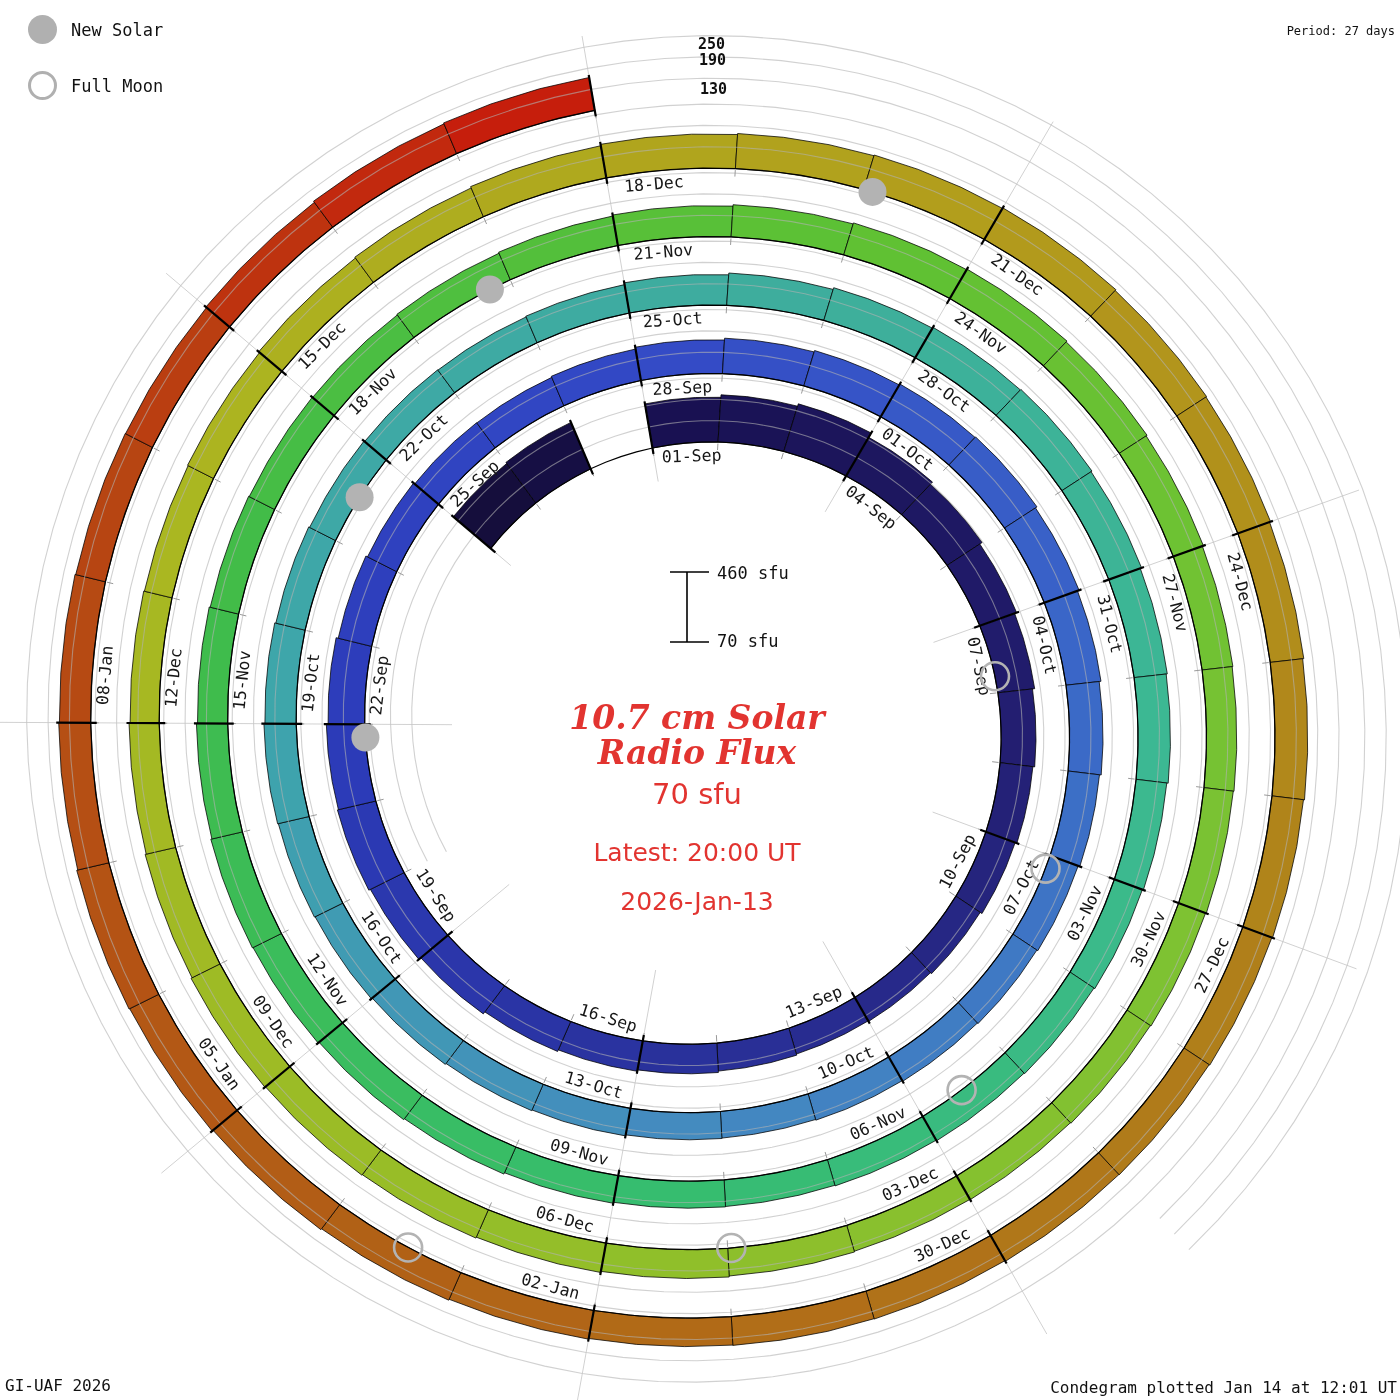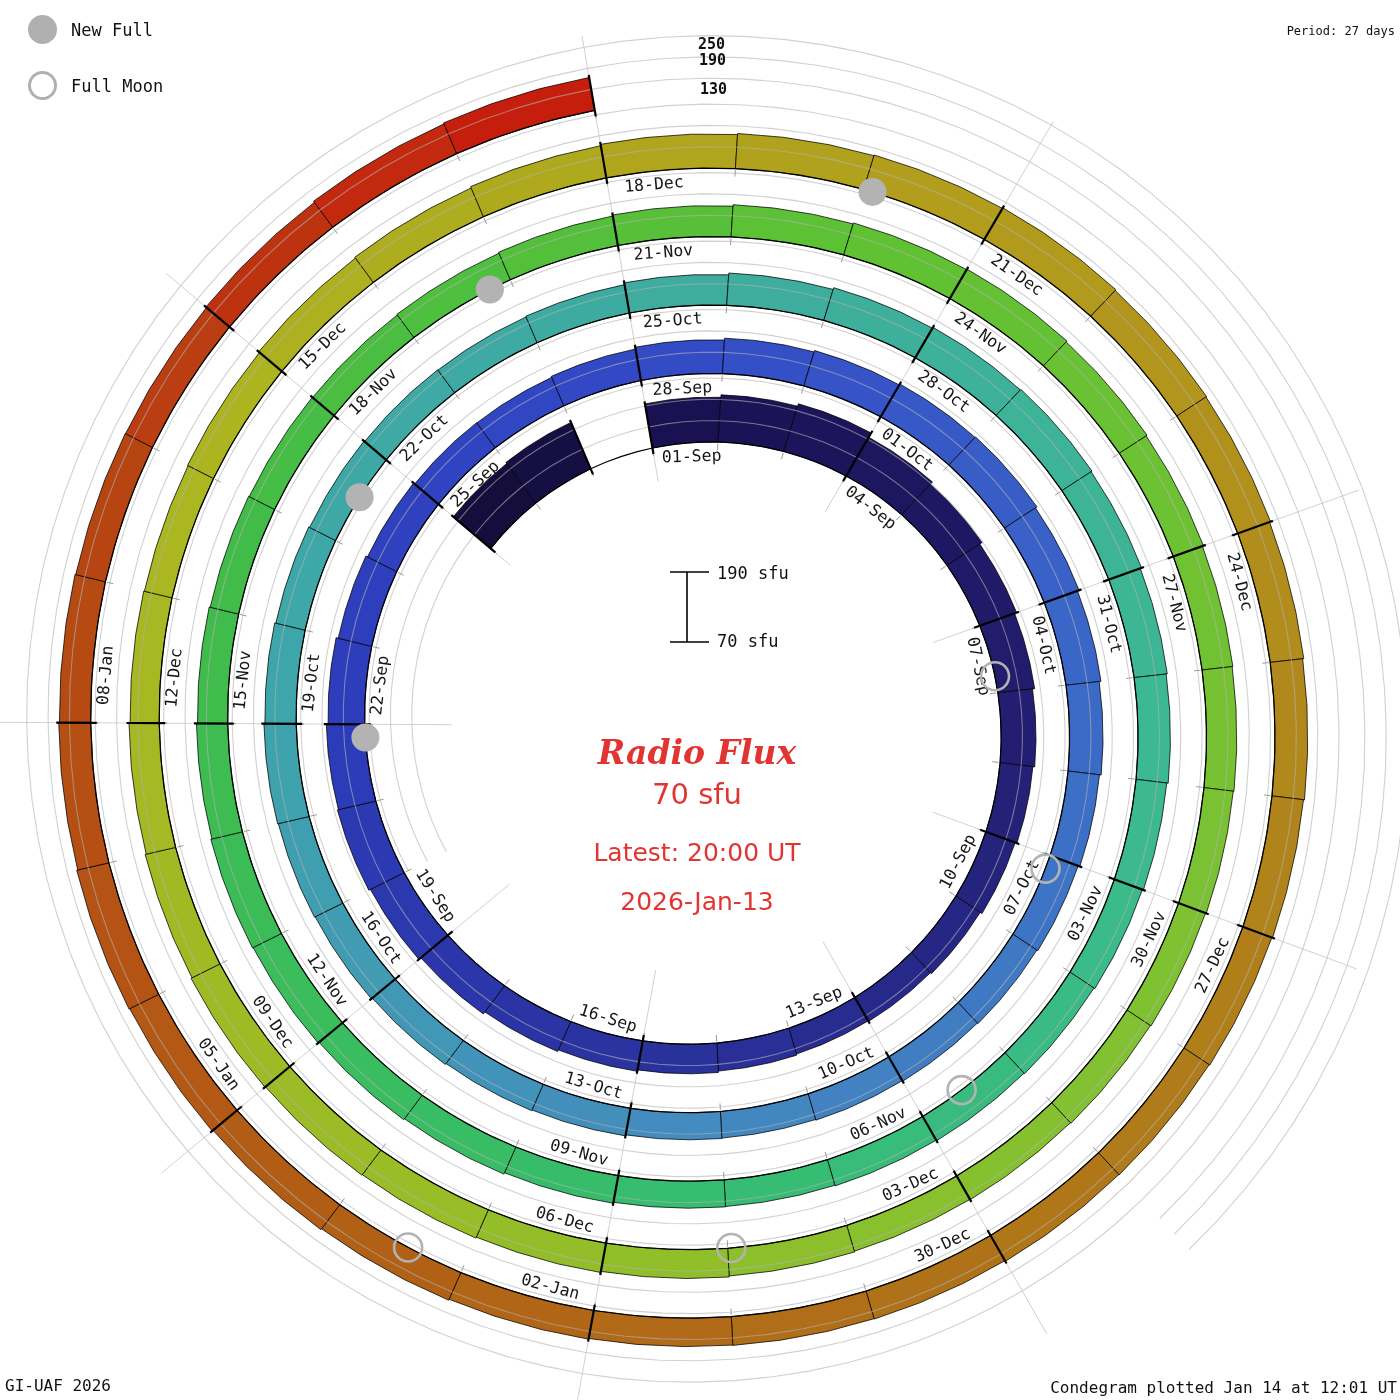--- a/index.html
+++ b/index.html
@@ -435,36 +435,37 @@
         </g>
         <g>
           <line x1="687" y1="572" x2="687" y2="642" stroke="#000000" stroke-width="1.6"></line>
           <line x1="670" y1="572" x2="709" y2="572" stroke="#000000" stroke-width="1.6"></line>
           <line x1="670" y1="642" x2="709" y2="642" stroke="#000000" stroke-width="1.6"></line>
         </g>
       </svg></div>
 
   <div class="legend-row" style="left:28px;top:15px;">
     <span class="moon-dot filled"></span>
-    <span>New Full</span>
+    <span>New Solar</span>
   </div>
   <div class="legend-row" style="left:28px;top:71px;">
     <span class="moon-dot open"></span>
     <span>Full Moon</span>
   </div>
 
   <div class="ovl period">Period: 27 days</div>
 
   <div class="ovl radial-lab" style="left:698px;top:35px;">250</div>
   <div class="ovl radial-lab" style="left:699px;top:51px;">190</div>
   <div class="ovl radial-lab" style="left:700px;top:80px;">130</div>
 
-  <div class="ovl scale-lab" style="left:717px;top:563px;">190 sfu</div>
+  <div class="ovl scale-lab" style="left:717px;top:563px;">460 sfu</div>
   <div class="ovl scale-lab" style="left:717px;top:631px;">70 sfu</div>
 
+  <div class="ovl ctr title" style="top:698px;">10.7 cm Solar</div>
   <div class="ovl ctr title" style="top:733px;font-style:italic;">Radio Flux</div>
   <div class="ovl ctr sfu" style="top:777px;">70 sfu</div>
   <div class="ovl ctr latest" style="top:838px;">Latest: 20:00 UT</div>
   <div class="ovl ctr latest" style="top:887px;text-align:center;">2026-Jan-13</div>
 
   <div class="ovl credit">GI-UAF 2026</div>
   <div class="ovl caption">Condegram plotted Jan 14 at 12:01 UT</div>
 </div>
 
 </body></html>

